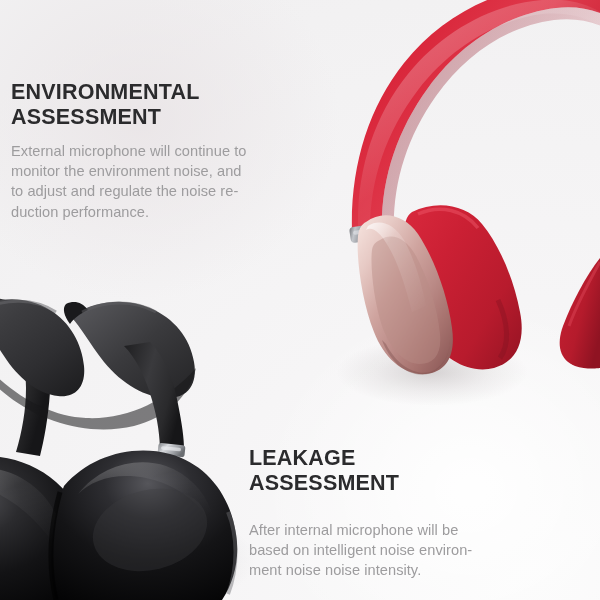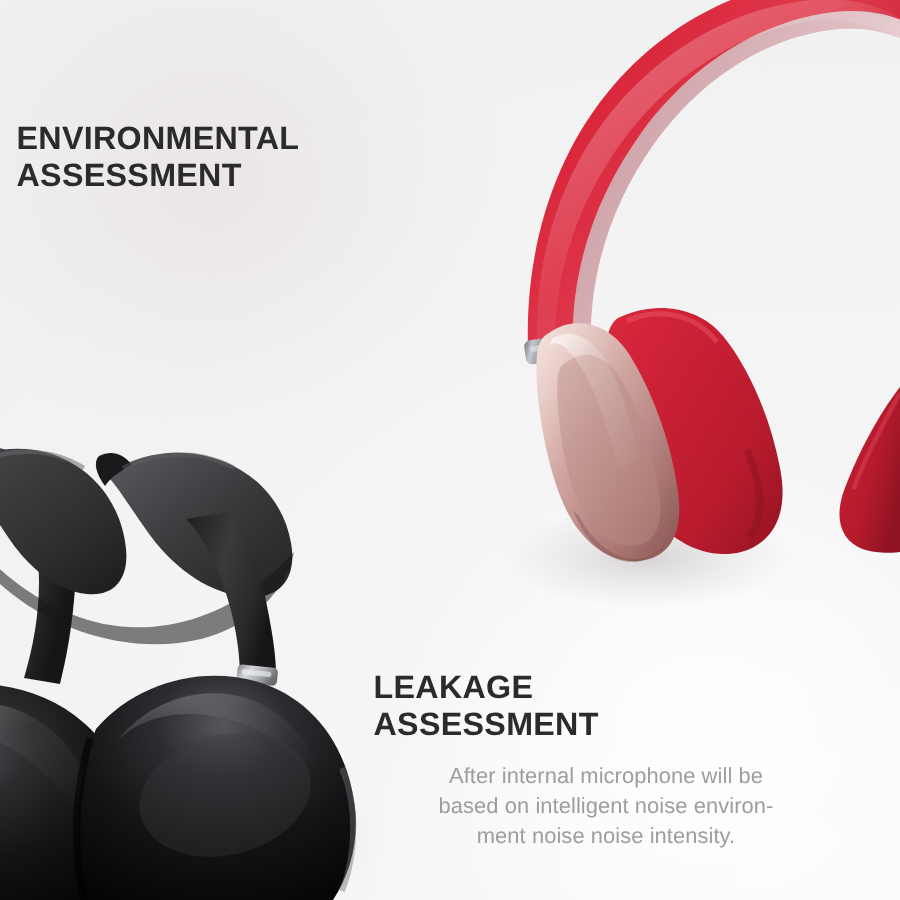--- a/index.html
+++ b/index.html
@@ -68,21 +68,21 @@
   .bodytext {
     margin: 11px 0 0 0;
     font-family: "Liberation Sans", sans-serif;
     font-size: 14.6px;
     font-weight: normal;
     line-height: 20.2px;
     letter-spacing: 0.05px;
     color: #9d9c9e;
     white-space: pre-line;
   }
-  .callout-bottom .bodytext { margin-top: 12px; text-align: center; }
+  .callout-bottom .bodytext { margin-top: 24px; }
 </style>
 </head>
 <body>
 
 <div id="poster">
 
   <div class="bg-base"></div>
   <div class="bg-tint-tl"></div>
   <div class="bg-tint-br"></div>
 
@@ -395,20 +395,24 @@
           </g>
         </g>
 
       </g>
     </svg>
   </div>
 
   <div class="callout callout-top">
     <h2 class="headline">ENVIRONMENTAL
 ASSESSMENT</h2>
+    <p class="bodytext">External microphone will continue to
+monitor the environment noise, and
+to adjust and regulate the noise re-
+duction performance.</p>
   </div>
 
   <div class="callout callout-bottom">
     <h2 class="headline">LEAKAGE
 ASSESSMENT</h2>
     <p class="bodytext">After internal microphone will be
 based on intelligent noise environ-
 ment noise noise intensity.</p>
   </div>
 

